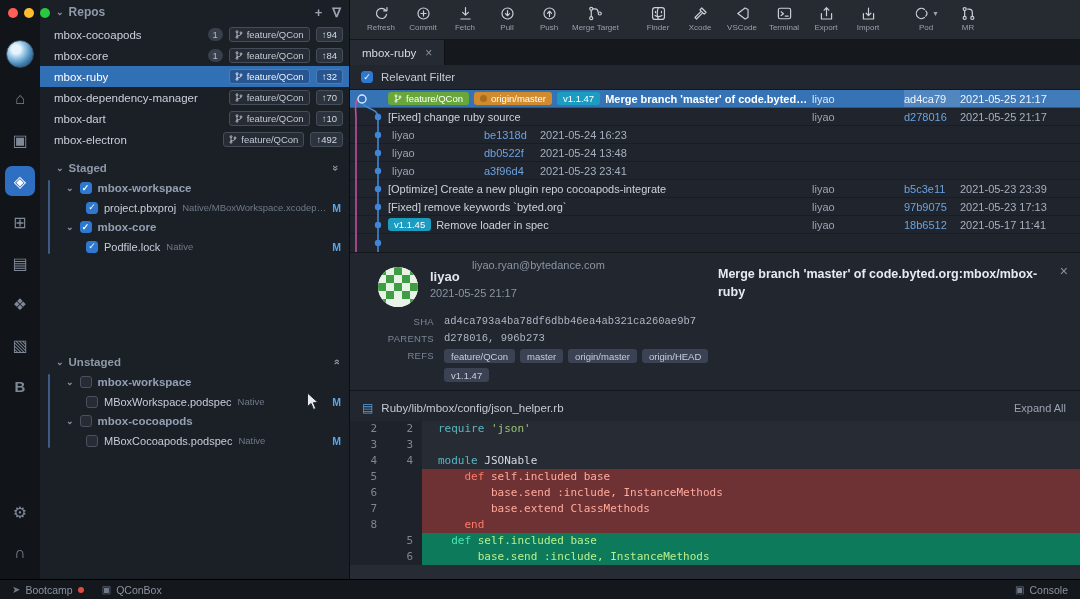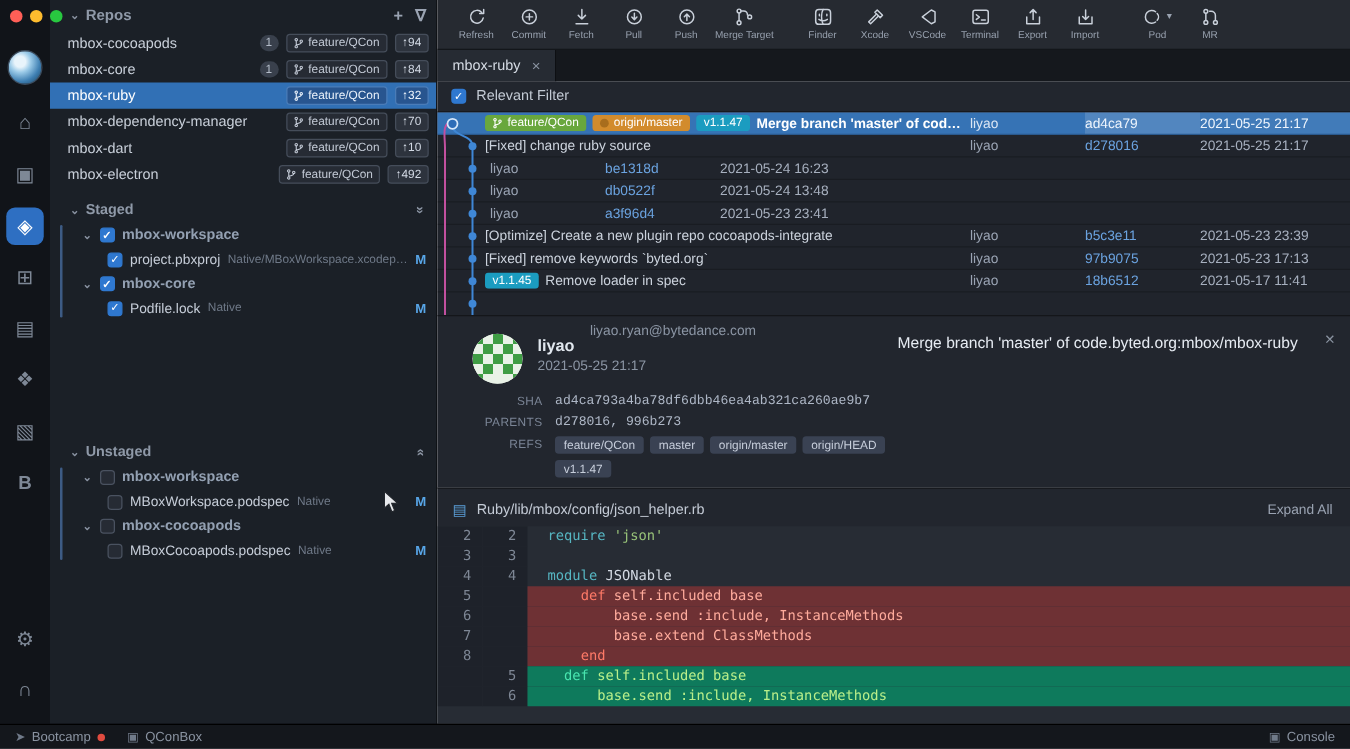--- a/index.html
+++ b/index.html
@@ -39,21 +39,21 @@
   .grp-row{height:20px;display:flex;align-items:center;gap:6px;padding-left:26px;color:#93a0b2;font-weight:bold;font-size:11.5px}
   .file-row{height:19px;display:flex;align-items:center;gap:6px;padding-left:46px;padding-right:8px;font-size:11px;color:#c6cdd8}
   .file-row .fpath{color:#6f7988;font-size:9.5px;white-space:nowrap;overflow:hidden;text-overflow:ellipsis;flex:1}
   .mstat{color:#58a6e8;font-weight:bold;font-size:10.5px;margin-left:auto}
   .file-row .mstat{margin-left:0}
   .cb{width:12px;height:12px;border-radius:3px;border:1px solid #4a5260;background:#262b34;flex:none;display:flex;align-items:center;justify-content:center;font-size:9px;color:#fff;line-height:1}
   .cb.on{background:#2f78d0;border-color:#2f78d0}
   .gap8{height:8px}
 
   
-  .main{position:absolute;left:350px;top:0;right:0;bottom:20px;display:flex;flex-direction:column;background:#ffffff}
+  .main{position:absolute;left:350px;top:0;right:0;bottom:20px;display:flex;flex-direction:column;background:#404040}
   .toolbar{height:40px;background:#262a31;border-bottom:1px solid #13161a;display:flex;align-items:flex-start;padding:4px 8px 0 10px}
   .tb{min-width:42px;padding:0 2px;display:flex;flex-direction:column;align-items:center;gap:1px;color:#c9d0da;cursor:default}
   .tb.gapL{margin-left:16px}
   .tb .ic{height:18px;display:flex;align-items:center;justify-content:center}
   .tb .ic svg{width:17px;height:17px}
   .tb .dd{font-size:7px;color:#99a2b0;margin-left:2px}
   .tb .lb{font-size:8px;color:#97a0ae;white-space:nowrap}
 
   .tabbar{height:25px;background:#15181d;display:flex;align-items:stretch}
   .tab{background:#262b33;padding:0 12px;display:flex;align-items:center;gap:9px;font-size:11.5px;color:#d5dbe4;border-right:1px solid #0d0f13}
@@ -61,21 +61,21 @@
 
   .filterbar{height:25px;background:#22262e;border-bottom:1px solid #14161a;display:flex;align-items:center;gap:8px;padding:0 11px;color:#c3cad4;font-size:11.5px}
 
   
   .clist{height:162px;position:relative;background:#20242c}
   .graph{position:absolute;left:0;top:0;width:36px;height:162px;z-index:1}
   .crow{height:18px;display:flex;align-items:center;font-size:11px;padding-left:38px;border-bottom:1px solid rgba(0,0,0,.22);position:relative}
   .crow .msg{flex:1;display:flex;align-items:center;gap:5px;overflow:hidden;white-space:nowrap;color:#ccd3dd;min-width:0}
   .crow .mtext{overflow:hidden;text-overflow:ellipsis}
   .crow .author{width:96px;color:#9aa4b4;flex:none;padding-left:4px}
-  .crow .sha{width:92px;color:#6ba3e0;flex:none;height:100%;display:flex;align-items:center}
+  .crow .sha{width:56px;color:#6ba3e0;flex:none;height:100%;display:flex;align-items:center}
   .crow .date{width:120px;color:#a7b0bf;flex:none;height:100%;display:flex;align-items:center}
   .crow.sel{background:#3673b5}
   .crow.sel .msg,.crow.sel .mtext{color:#fff;font-weight:bold}
   .crow.sel .author{color:#dbe6f4}
   .crow.sel .sha{background:rgba(255,255,255,.14);color:#eef5fd}
   .crow.sel .date{background:rgba(255,255,255,.06);color:#eef5fd}
   .bdg{font-size:9.5px;padding:1px 6px;border-radius:3px;color:#fff;display:inline-flex;align-items:center;gap:4px;font-weight:normal;flex:none}
   .bdot{width:7px;height:7px;border-radius:50%;background:#a86d1d;flex:none}
   .tagp{font-size:9.5px;padding:1px 6px;border-radius:3px;background:#1b9cc0;color:#fff;font-weight:normal;flex:none}
 
@@ -83,21 +83,21 @@
   .detail{height:138px;background:#22262e;border-top:1px solid #14161a;position:relative;font-size:11px}
   .avatar{position:absolute;left:28px;top:14px;width:40px;height:40px;border-radius:50%;overflow:hidden;background:#e9f2e7}
   .d-name{position:absolute;left:80px;top:16px;font-size:13px;font-weight:bold;color:#e1e7ee}
   .d-email{position:absolute;left:122px;top:6px;color:#8b95a4}
   .d-date{position:absolute;left:80px;top:34px;color:#8b95a4}
   .meta{position:absolute;left:28px;top:62px;display:grid;grid-template-columns:56px auto;column-gap:10px;row-gap:5px;align-items:start}
   .mlabel{color:#7b8596;font-size:9.5px;text-align:right;padding-top:1px;letter-spacing:.3px}
   .mval{color:#aeb7c6;font-size:10.5px;font-family:Liberation Mono, monospace}
   .refrow{display:flex;gap:5px;flex-wrap:wrap}
   .refp{background:#3a4253;color:#c7cedb;font-size:9.5px;padding:1.5px 7px;border-radius:3px;font-family:"Liberation Sans",sans-serif}
-  .d-msg{position:absolute;left:368px;top:12px;right:36px;font-weight:normal;font-size:12.5px;color:#e6ebf2;line-height:1.45}
+  .d-msg{position:absolute;left:368px;top:12px;right:36px;font-weight:bold;font-size:12.5px;color:#e6ebf2;line-height:1.45}
   .d-close{position:absolute;right:12px;top:10px;color:#8a93a1;font-size:14px}
 
   
   .diff{flex:1;background:#22262e;border-top:1px solid #14161a;display:flex;flex-direction:column;overflow:hidden}
   .diff-head{height:30px;display:flex;align-items:center;gap:8px;padding:4px 14px 0 12px;color:#c3cad5;font-size:11.5px}
   .ficon{color:#5b9fd8;font-size:12px}
   .expand{margin-left:auto;color:#9aa3b2;font-size:11px}
   .code{flex:1;font-family:"DejaVu Sans Mono",monospace;font-size:11px;background:#272c34;overflow:hidden}
   .cl{display:flex;height:16px;line-height:16px}
   .no{width:36px;text-align:right;padding-right:9px;color:#7e8795;background:#1e222a;flex:none}

